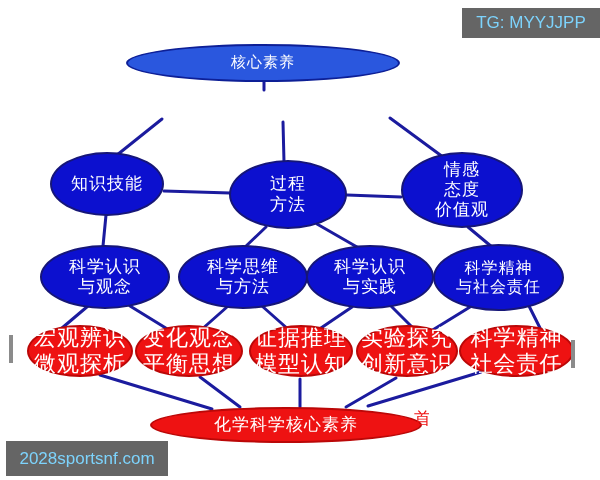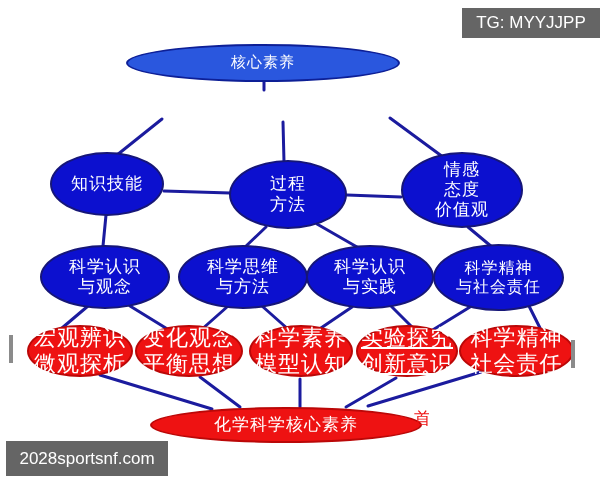--- a/index.html
+++ b/index.html
@@ -13,21 +13,21 @@
     display:flex; align-items:center; justify-content:center;
     text-align:center; color:#ffffff; white-space:pre-line;
     box-sizing:border-box; line-height:1.18; letter-spacing:1px;
     font-family:"Liberation Serif", serif;
   }
   .blue-light { background:#2a57de; border:2px solid #0d1f96; font-size:15px; }
   .blue-deep  { background:#0c10cf; border:2px solid #161678; font-size:17px; }
   .red        { background:#ee1212; border:2px solid #bb0808; font-size:22px; }
   .wm {
     position:absolute; z-index:3; background:rgba(88,88,88,0.92);
-    color:#ffffff; font-family:"Liberation Sans", sans-serif;
+    color:#7dd3fc; font-family:"Liberation Sans", sans-serif;
     display:flex; align-items:center; justify-content:center;
   }
   #wm-tr { left:462px; top:8px; width:138px; height:30px; font-size:17px; }
   #wm-bl { left:6px; top:441px; width:162px; height:35px; font-size:17px; }
   .gray-dash { position:absolute; z-index:3; width:4px; background:#8b8b8b; }
   #dash-left  { left:9px;  top:335px; height:28px; }
   #dash-right { left:571px; top:340px; height:28px; }
   #stray-glyph {
     position:absolute; z-index:3; left:414px; top:409px; width:15px; height:20px;
     overflow:hidden; color:#ee1212; font-size:17px; line-height:20px;
@@ -90,24 +90,24 @@
 
   <div class="node blue-deep" style="left:433px; top:244px; width:131px; height:67px; font-size:16px;">科学精神
 与社会责任</div>
 
   <div class="node red" style="left:27px; top:325px; width:106px; height:52px;">宏观辨识
 微观探析</div>
 
   <div class="node red" style="left:135px; top:325px; width:108px; height:52px;">变化观念
 平衡思想</div>
 
-  <div class="node red" style="left:249px; top:325px; width:104px; height:52px;">科学素养
+  <div class="node red" style="left:249px; top:325px; width:104px; height:52px;">证据推理
 模型认知</div>
 
-  <div class="node red" style="left:356px; top:325px; width:102px; height:52px;text-decoration:underline;">实验探究
+  <div class="node red" style="left:356px; top:325px; width:102px; height:52px;">实验探究
 创新意识</div>
 
   <div class="node red" style="left:459px; top:325px; width:115px; height:52px;">科学精神
 社会责任</div>
 
   <div class="node red" style="left:150px; top:407px; width:272px; height:36px; font-size:17px;">化学科学核心素养</div>
 
   <div id="stray-glyph">首</div>
 
   <div id="dash-left" class="gray-dash"></div>

